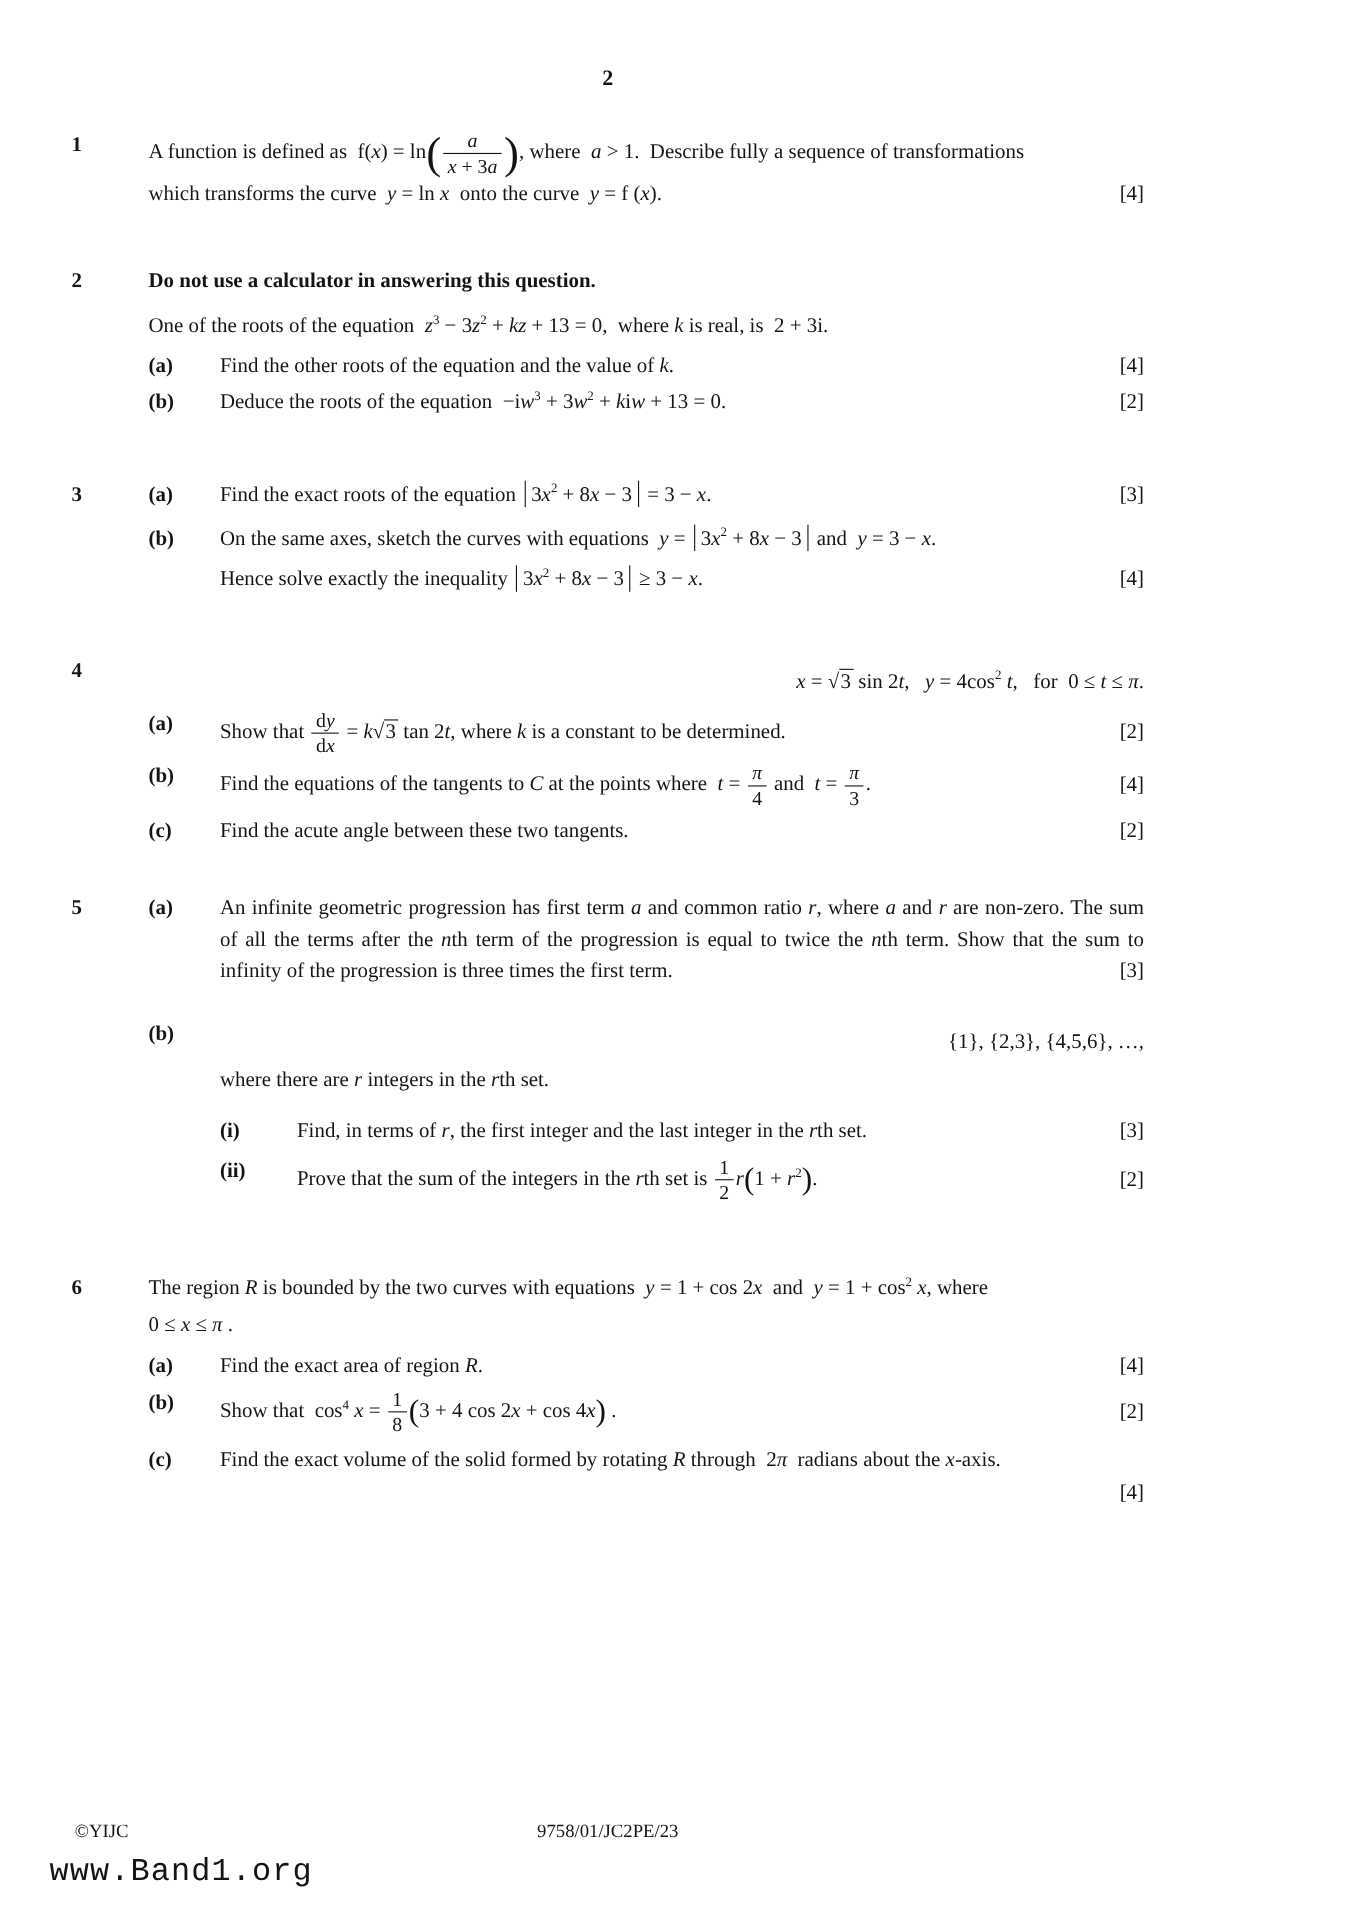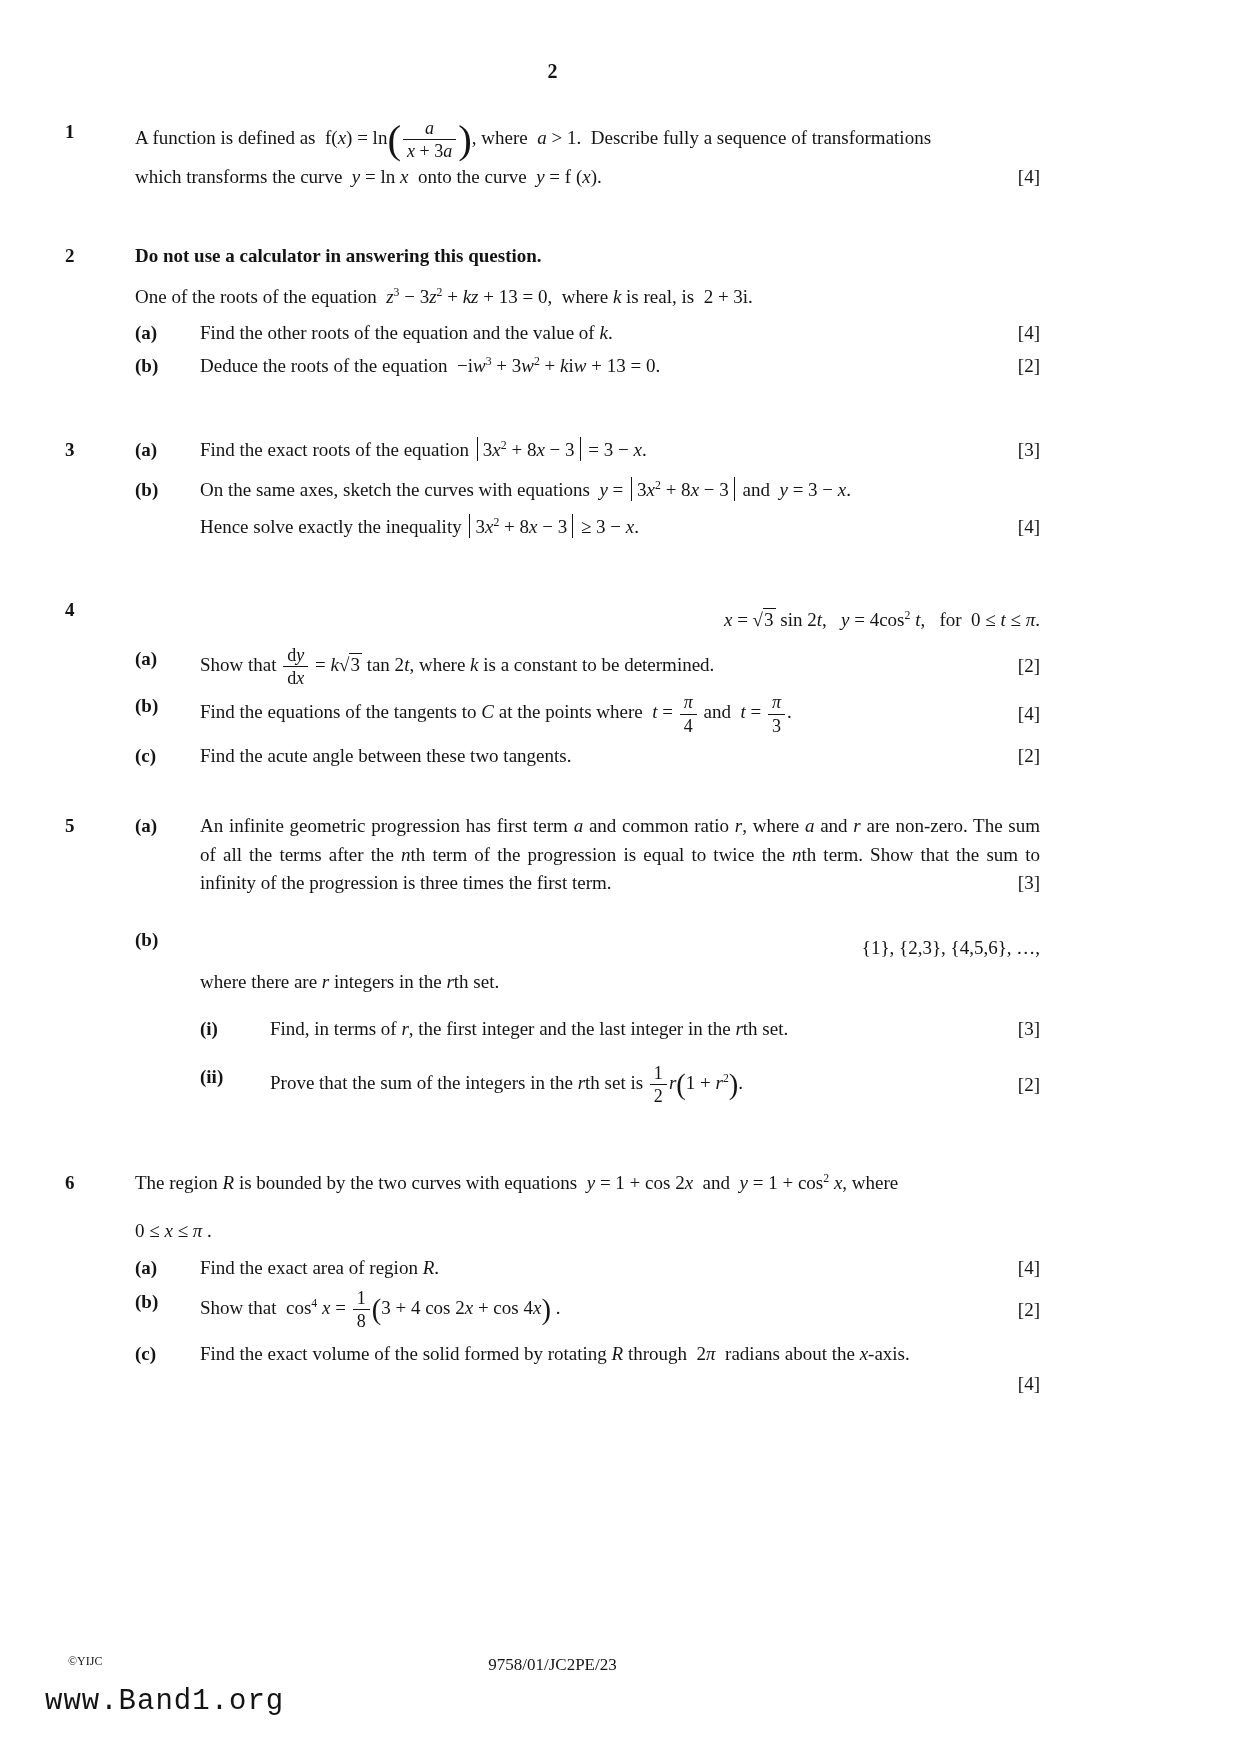--- a/index.html
+++ b/index.html
@@ -38,21 +38,21 @@
   sup { font-size:0.62em; line-height:0; }
   .frac { display:inline-block; vertical-align:middle; text-align:center; line-height:1.12; font-size:0.95em; margin:0 2px; }
   .frac .fnum { display:block; padding:0 4px 1px; border-bottom:1.3px solid #141414; }
   .frac .fden { display:block; padding:1px 4px 0; }
   .sqrt { white-space:nowrap; }
   .sqrt .rad { border-top:1.3px solid #141414; padding:0 2px 0 1px; }
   .abs { display:inline-block; border-left:1.4px solid #141414; border-right:1.4px solid #141414; padding:3px 5px 1px; line-height:1.05; margin:0 3px; }
   .bp { display:inline-block; font-size:2.15em; line-height:0; vertical-align:middle; font-weight:normal; }
   .bp-sm { display:inline-block; font-size:1.5em; line-height:0; vertical-align:middle; font-weight:normal; }
 
-  .footer-left { position:absolute; left:68px; top:1652px; font-size:12px; }
+  .footer-left { position:absolute; left:68px; top:1652px; font-size:17px; }
   .footer-center { position:absolute; left:65px; width:975px; top:1652px; text-align:center; font-size:17px; }
   .watermark { position:absolute; left:45px; top:1680px; font-family:"Liberation Mono", monospace; font-size:29px; letter-spacing:1px; }
 </style>
 </head>
 <body>
 
 <div class="page">
 
   <div class="pagenum">2</div>
 
@@ -185,41 +185,41 @@
           </div>
           <div class="sub" style="margin-top:18px">
             <div class="slabel">(i)</div>
             <div class="sbody">
               <div class="line">
                 <span class="content">Find, in terms of <i>r</i>, the first integer and the last integer in the <i>r</i>th set.</span>
                 <span class="marks">[3]</span>
               </div>
             </div>
           </div>
-          <div class="sub" style="margin-top:20px">
+          <div class="sub" style="margin-top:8px">
             <div class="slabel">(ii)</div>
             <div class="sbody">
               <div class="line">
                 <span class="content">Prove that the sum of the integers in the <i>r</i>th set is <span class="frac"><span class="fnum">1</span><span class="fden">2</span></span><i>r</i><span class="bp-sm">(</span>1 + <i>r</i><sup>2</sup><span class="bp-sm">)</span>.</span>
                 <span class="marks">[2]</span>
               </div>
             </div>
           </div>
         </div>
       </div>
     </div>
   </section>
 
   <section class="q" style="margin-top:62px">
     <div class="qnum">6</div>
     <div class="qbody">
       <div class="line">
         <span class="content">The region <i>R</i> is bounded by the two curves with equations &nbsp;<i>y</i> = 1 + cos 2<i>x</i> &nbsp;and &nbsp;<i>y</i> = 1 + cos<sup>2</sup> <i>x</i>, where</span>
       </div>
-      <div class="line" style="margin-top:20px">
+      <div class="line" style="margin-top:6px">
         <span class="content">0 ≤ <i>x</i> ≤ <i>π</i> .</span>
       </div>
       <div class="part" style="margin-top:8px">
         <div class="plabel">(a)</div>
         <div class="pbody">
           <div class="line">
             <span class="content">Find the exact area of region <i>R</i>.</span>
             <span class="marks">[4]</span>
           </div>
         </div>

